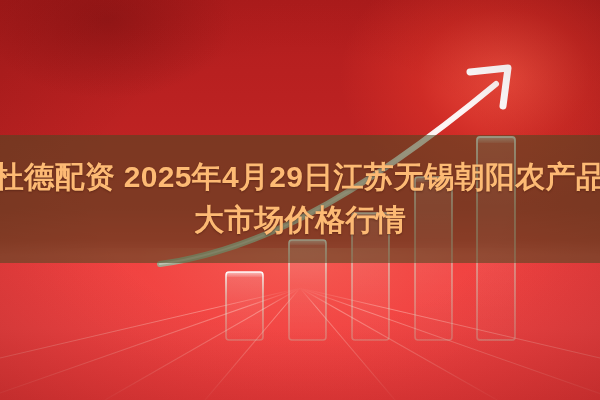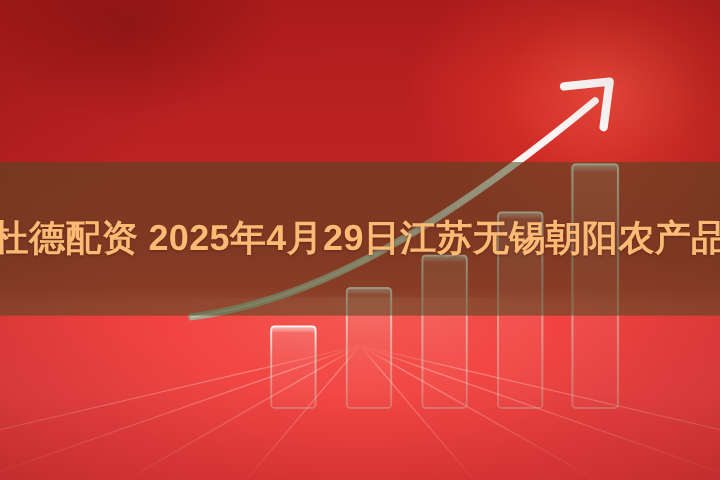--- a/index.html
+++ b/index.html
@@ -164,15 +164,16 @@
         <path d="M160,264 C250,252 350,205 496,84" fill="none" stroke="#ffffff" stroke-width="2" stroke-linecap="round" opacity="0.30"></path>
         <path d="M470,72 L508,68 L503,106" fill="none" stroke="#ffffff" stroke-width="7" stroke-linecap="round" stroke-linejoin="round"></path>
       </g>
     </svg>
   </div>
 
   <div class="bg-vignette"></div>
 
   <div class="title-band">
     <div class="title-line">杜德配资 2025年4月29日江苏无锡朝阳农产品</div>
+    <div class="title-line">大市场价格行情</div>
   </div>
 
 </div>
 
 </body></html>

